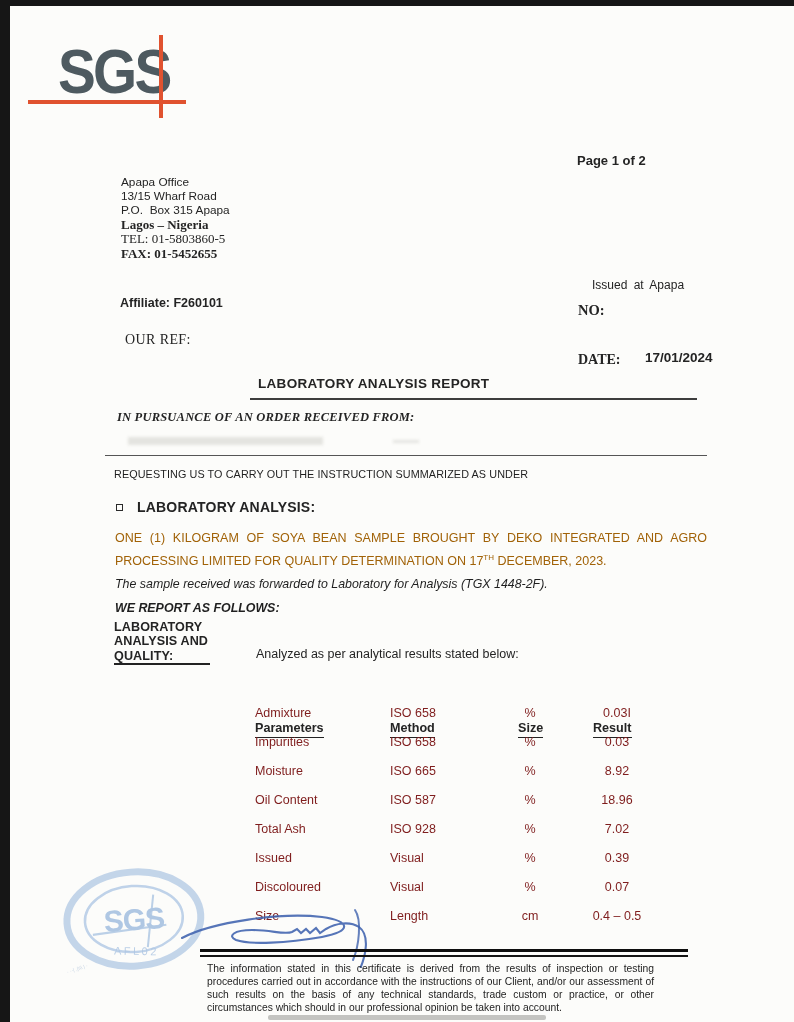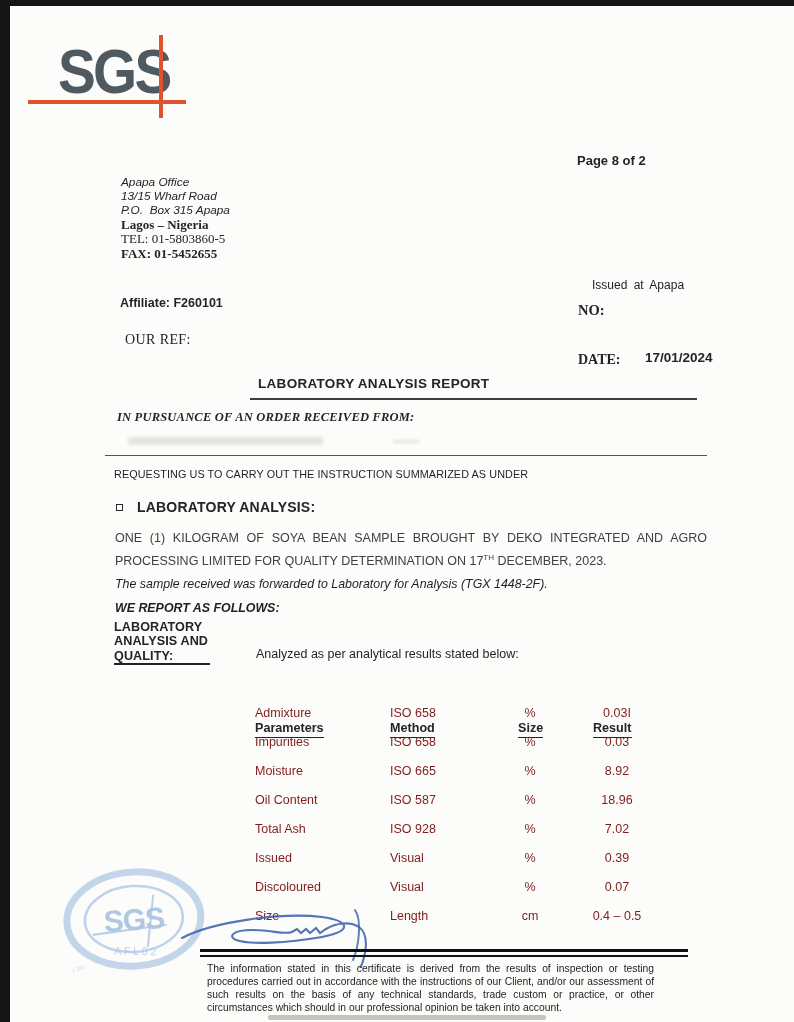--- a/index.html
+++ b/index.html
@@ -10,28 +10,28 @@
   .serif { font-family:"Liberation Serif", serif; }
   .b { font-weight:bold; }
   .pre { white-space:pre; }
   .edge { background:#161616; }
   
   .logo-text { font-size:63px; font-weight:bold; letter-spacing:-3px; line-height:1;
                color:var(--logo-letters,#4e5a60); transform:scaleX(.9); transform-origin:left top; }
   .accent { background:var(--logo-line,#e0522f); }
   
   .page-label { font-size:13px; font-weight:bold; }
-  .addr-sans { font-size:11.8px; line-height:14.2px;font-style:italic; }
+  .addr-sans { font-size:11.8px; line-height:14.2px; }
   .addr-serif { font-family:"Liberation Serif",serif; font-size:13px; line-height:14.6px; }
   .title { font-size:13.5px; font-weight:bold; letter-spacing:.3px; }
   .rule { background:#555; }
   .pursuance { font-family:"Liberation Serif",serif; font-style:italic; font-weight:bold; font-size:12.5px; letter-spacing:.2px; }
   .requesting { font-size:10.8px; letter-spacing:.1px; color:#1f1f1f; }
   .sec-head { font-size:14px; font-weight:bold; letter-spacing:.2px; }
-  .body-par { font-size:12.5px; line-height:19px; text-align:justify; color:#404040; }
+  .body-par { font-size:12.5px; line-height:19px; text-align:justify; color:#a16207; }
   .body-line { font-size:12.4px; color:#1f1f1f;font-style:italic; }
   .q-block { font-size:12.6px; font-weight:bold; line-height:14.3px; letter-spacing:.1px; }
   .note { font-size:12.5px; }
   .th-cell { font-size:12.6px; font-weight:bold; border-bottom:1.5px solid #222; padding-bottom:2px;margin-top:44px; }
   .row { position:relative; height:29px; }
   .cell { position:absolute; top:0; font-size:12.5px; color:#7f1d1d; }
   .c-param { left:0; }
   .c-method { left:135px; }
   .c-unit { left:255px; width:40px; text-align:center; }
   .c-result { left:322px; width:80px; text-align:center; }
@@ -48,21 +48,21 @@
 
   <div class="abs edge" style="left:0;top:0;width:794px;height:6px;"></div>
   <div class="abs edge" style="left:0;top:0;width:10px;height:1022px;"></div>
 
   <div class="abs" style="left:58px;top:40px;">
     <div class="logo-text">SGS</div>
   </div>
   <div class="abs accent" style="left:28px;top:100px;width:158px;height:3.5px;"></div>
   <div class="abs accent" style="left:159px;top:35px;width:3.5px;height:83px;"></div>
 
-  <div class="abs page-label" style="left:577px;top:153px;">Page 8 of 2</div>
+  <div class="abs page-label" style="left:577px;top:153px;">Page 1 of 2</div>
 
   <div class="abs" style="left:121px;top:175px;">
     <div class="addr-sans pre">Apapa Office</div>
     <div class="addr-sans pre">13/15 Wharf Road</div>
     <div class="addr-sans pre">P.O.  Box 315 Apapa</div>
     <div class="addr-serif b">Lagos – Nigeria</div>
     <div class="addr-serif">TEL: 01-5803860-5</div>
     <div class="addr-serif b">FAX: 01-5452655</div>
   </div>
 

